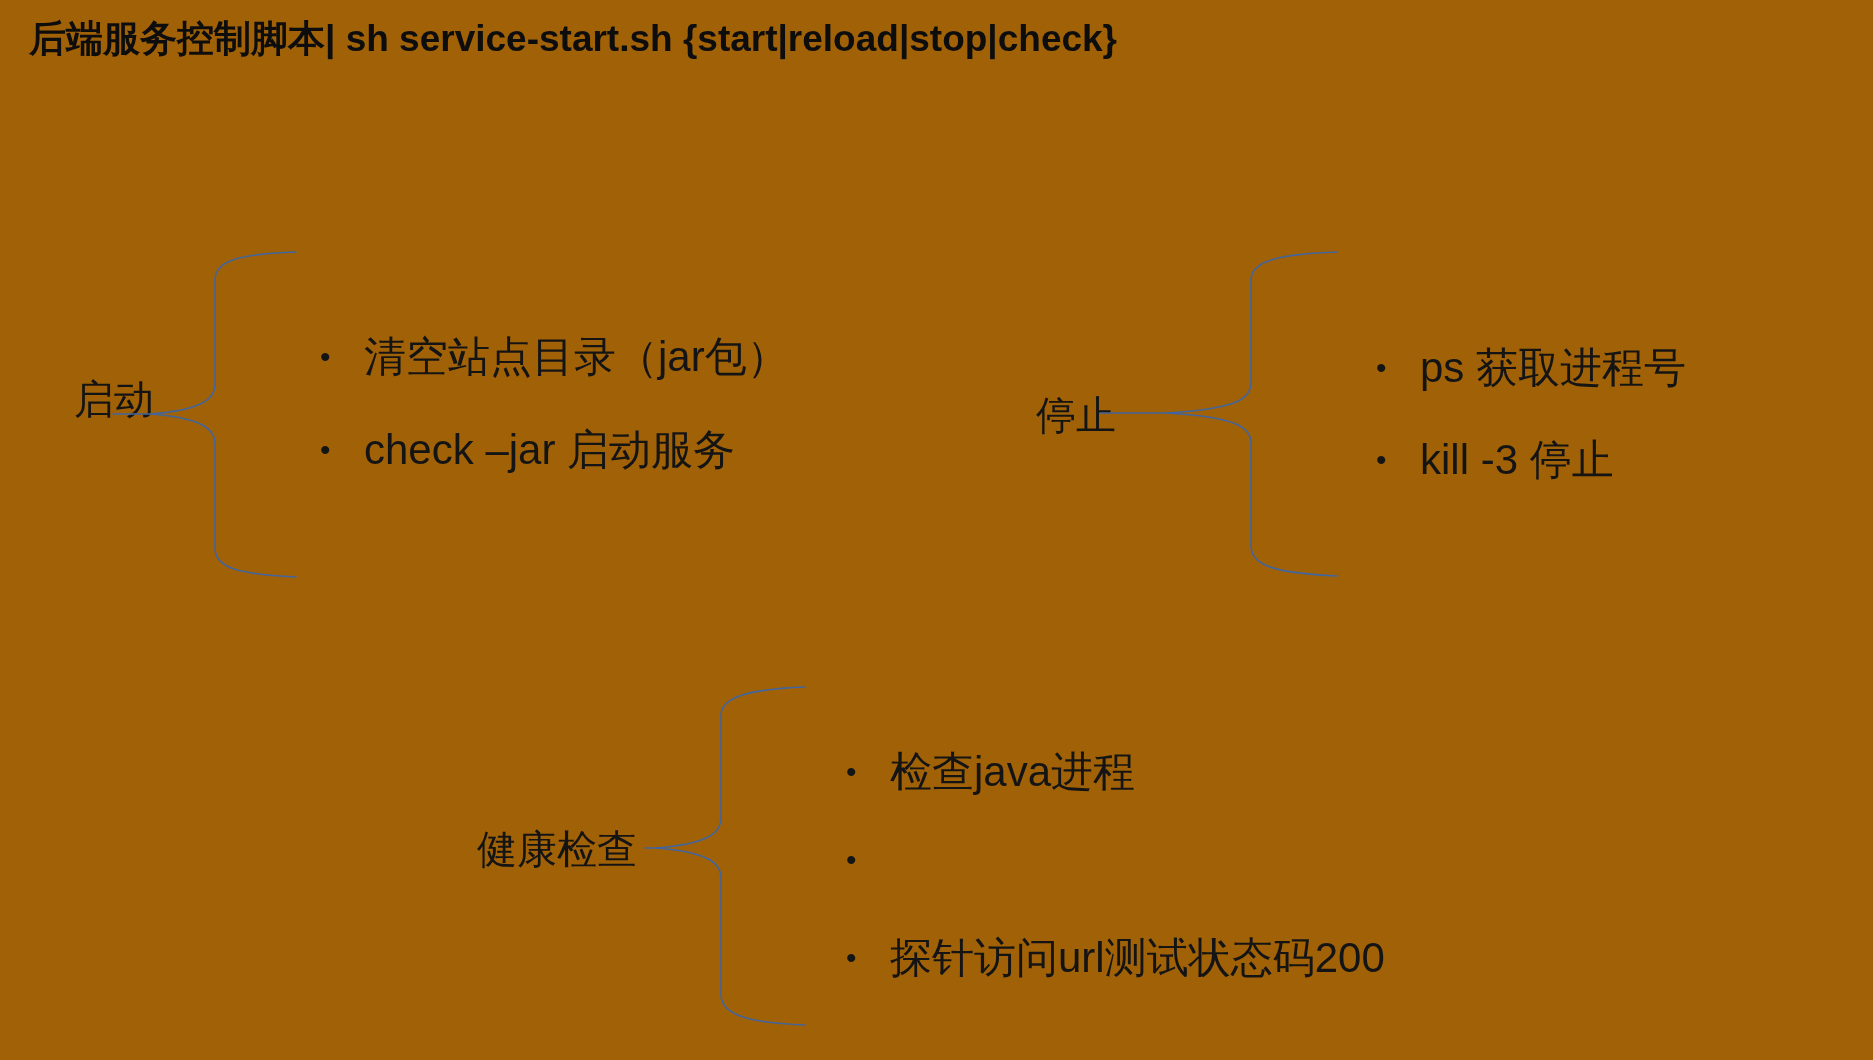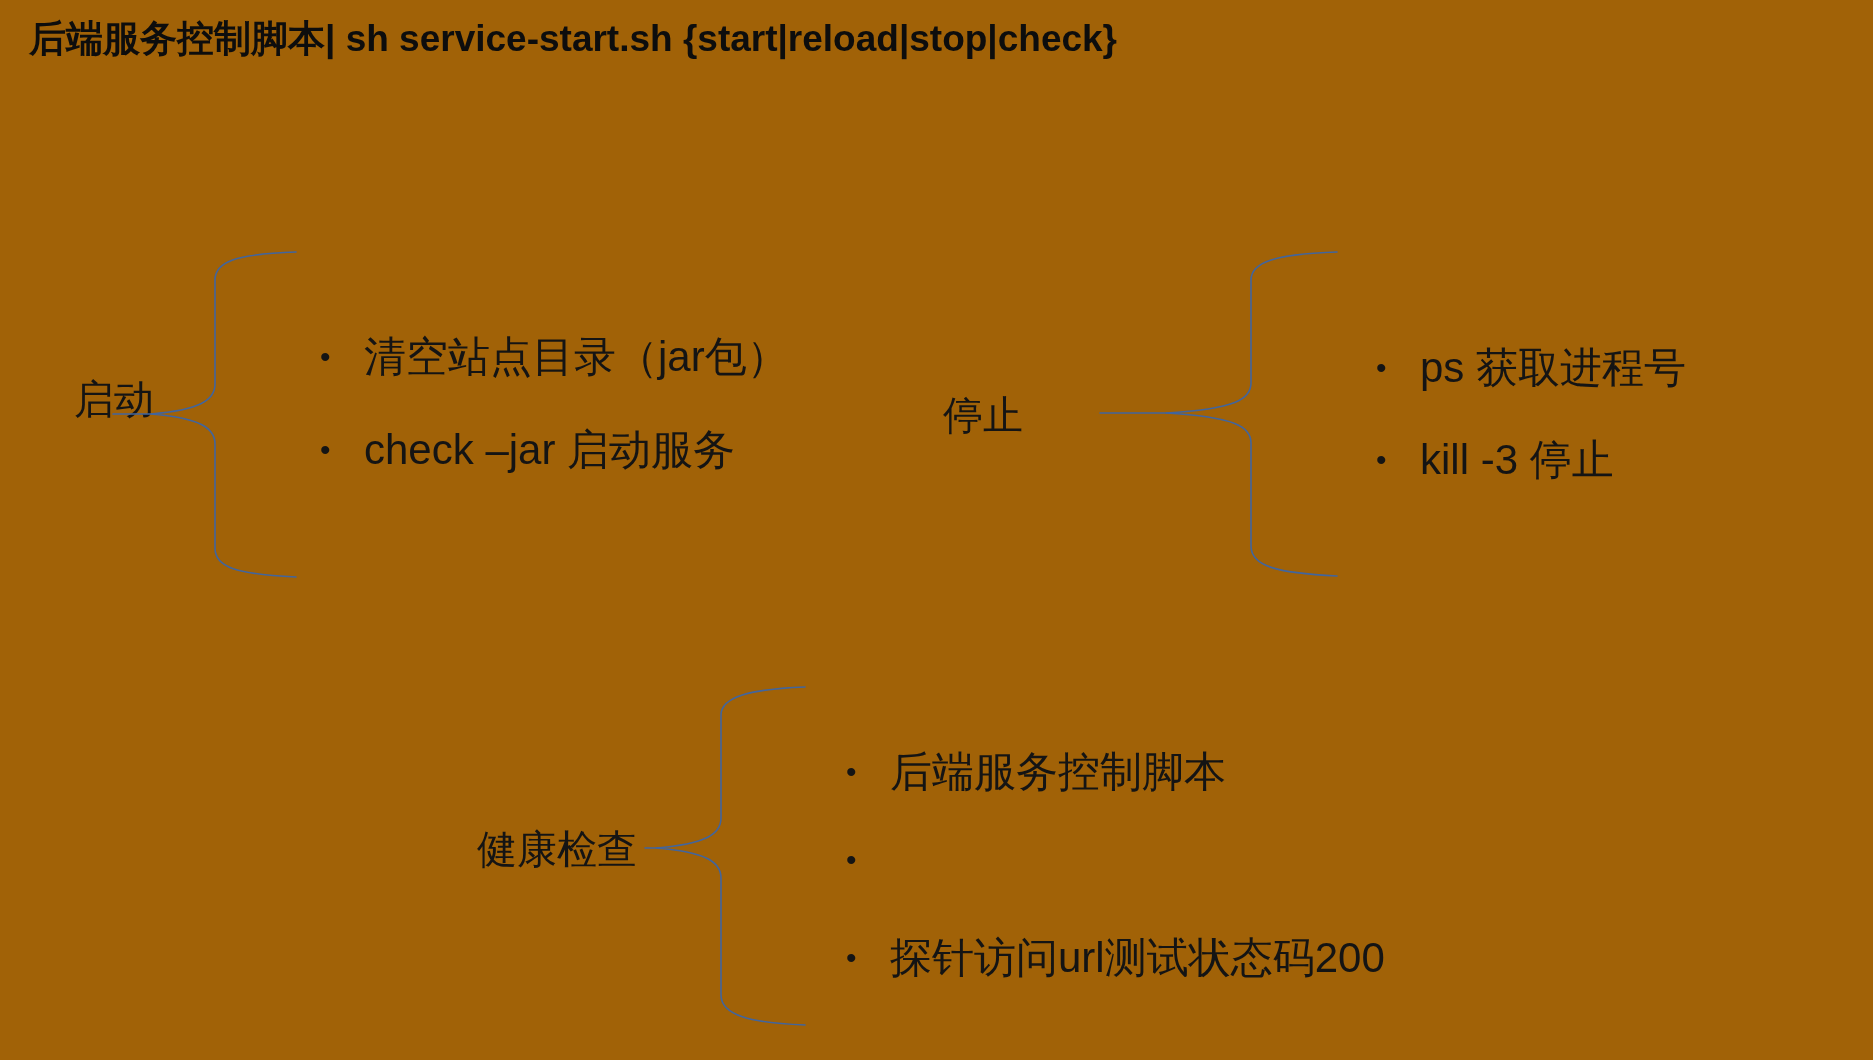--- a/index.html
+++ b/index.html
@@ -60,21 +60,21 @@
     font-size: 42px;
     color: #141414;
   }
 
   
   .s1-label { left: 33px; top: 399px; margin-left: 41px; }
   .s1-b1 { left: 320px; top: 357px; }
   .s1-b2 { left: 320px; top: 450px; }
 
   
-  .s2-label { left: 943px; top: 415px; }
+  .s2-label { left: 1036px; top: 415px; }
   .s2-b1 { left: 1376px; top: 368px; }
   .s2-b2 { left: 1376px; top: 460px; }
 
   
   .s3-label { left: 477px; top: 849px; }
   .s3-b1 { left: 846px; top: 772px; }
   .s3-b2 { left: 846px; top: 860px; }
   .s3-b3 { left: 846px; top: 958px; }
 </style>
 </head>
@@ -118,21 +118,21 @@
 
   <div class="group-label s3-label">健康检查</div>
 
   <svg class="brace-svg" style="left:640px; top:685px;" width="170" height="345" viewBox="0 0 170 345">
     <line class="connector-line" x1="5" y1="163" x2="20" y2="163" style="stroke: rgb(65, 101, 158);"></line>
     <path class="brace-path" d="M 165,2 C 110,4 81,12 81,30 L 81,133 C 81,149 66,159 16,163 C 66,167 81,177 81,193 L 81,310 C 81,330 110,338 165,340" style="stroke: rgb(65, 101, 158);"></path>
   </svg>
 
   <div class="bullet-row s3-b1">
     <span class="bullet-dot">•</span>
-    <span class="bullet-text">后端服务控制脚本</span>
+    <span class="bullet-text">检查java进程</span>
   </div>
   <div class="bullet-row s3-b2">
     <span class="bullet-dot">•</span>
   </div>
   <div class="bullet-row s3-b3">
     <span class="bullet-dot">•</span>
     <span class="bullet-text">探针访问url测试状态码200</span>
   </div>
 
 </div>

